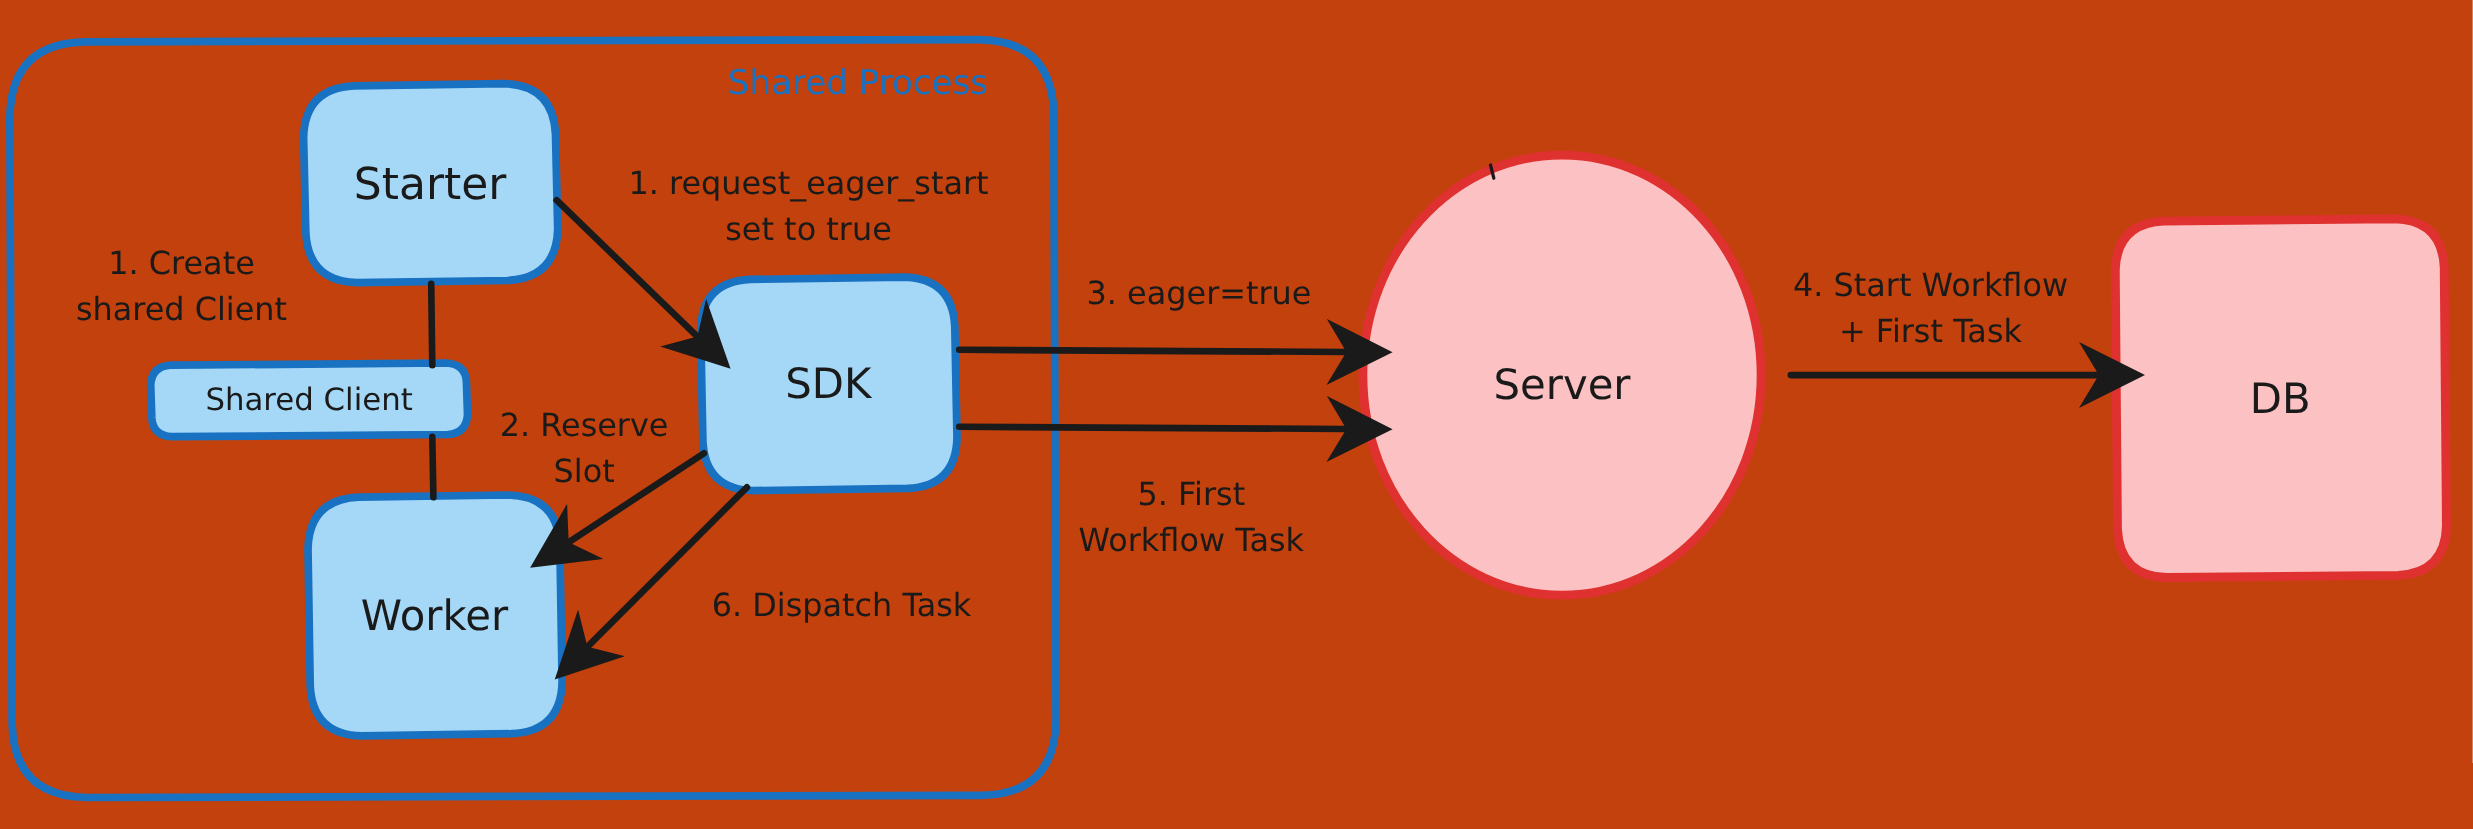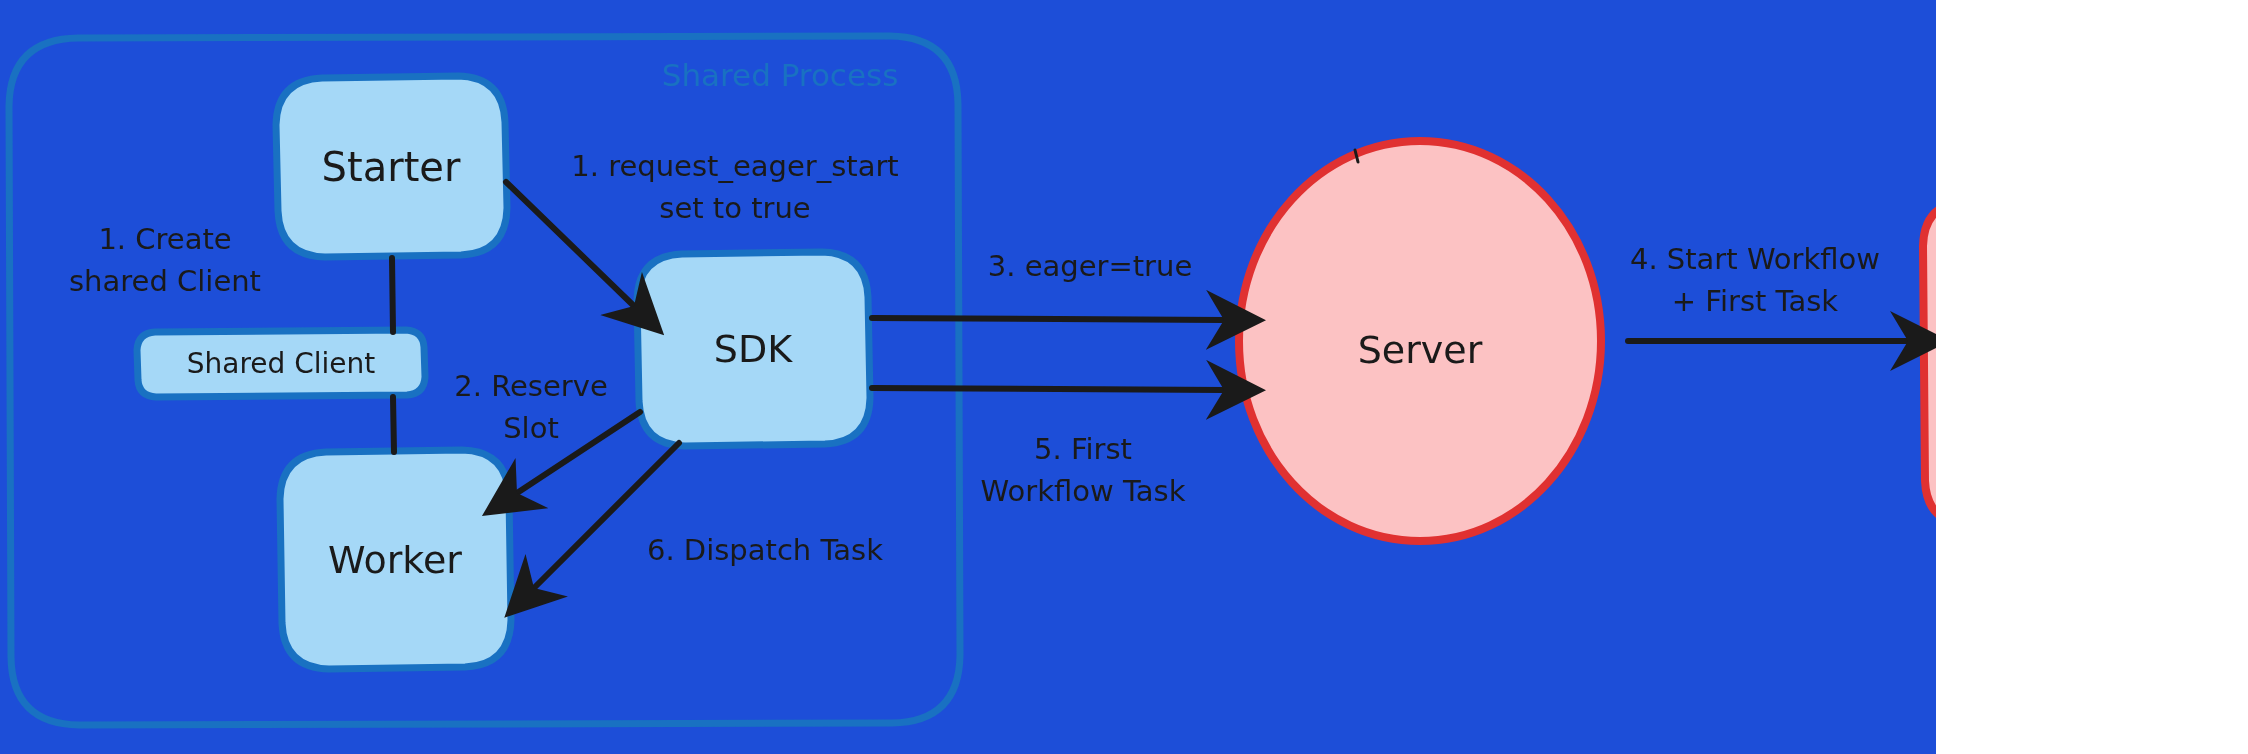--- a/index.html
+++ b/index.html
@@ -5,23 +5,23 @@
   html, body {
     margin: 0;
     padding: 0;
     background: #ffffff;
   }
   body {
     font-family: "DejaVu Sans", sans-serif;
   }
   #canvas {
     position: relative;
-    width: 1936px;
+    width: 2248px;
     height: 754px;
-    background: #1d4ed8;
+    background: #c2410c;
     overflow: hidden;
   }
   #diagram-svg {
     position: absolute;
     left: 0;
     top: 0;
     width: 2248px;
     height: 754px;
   }
   .node-label {

